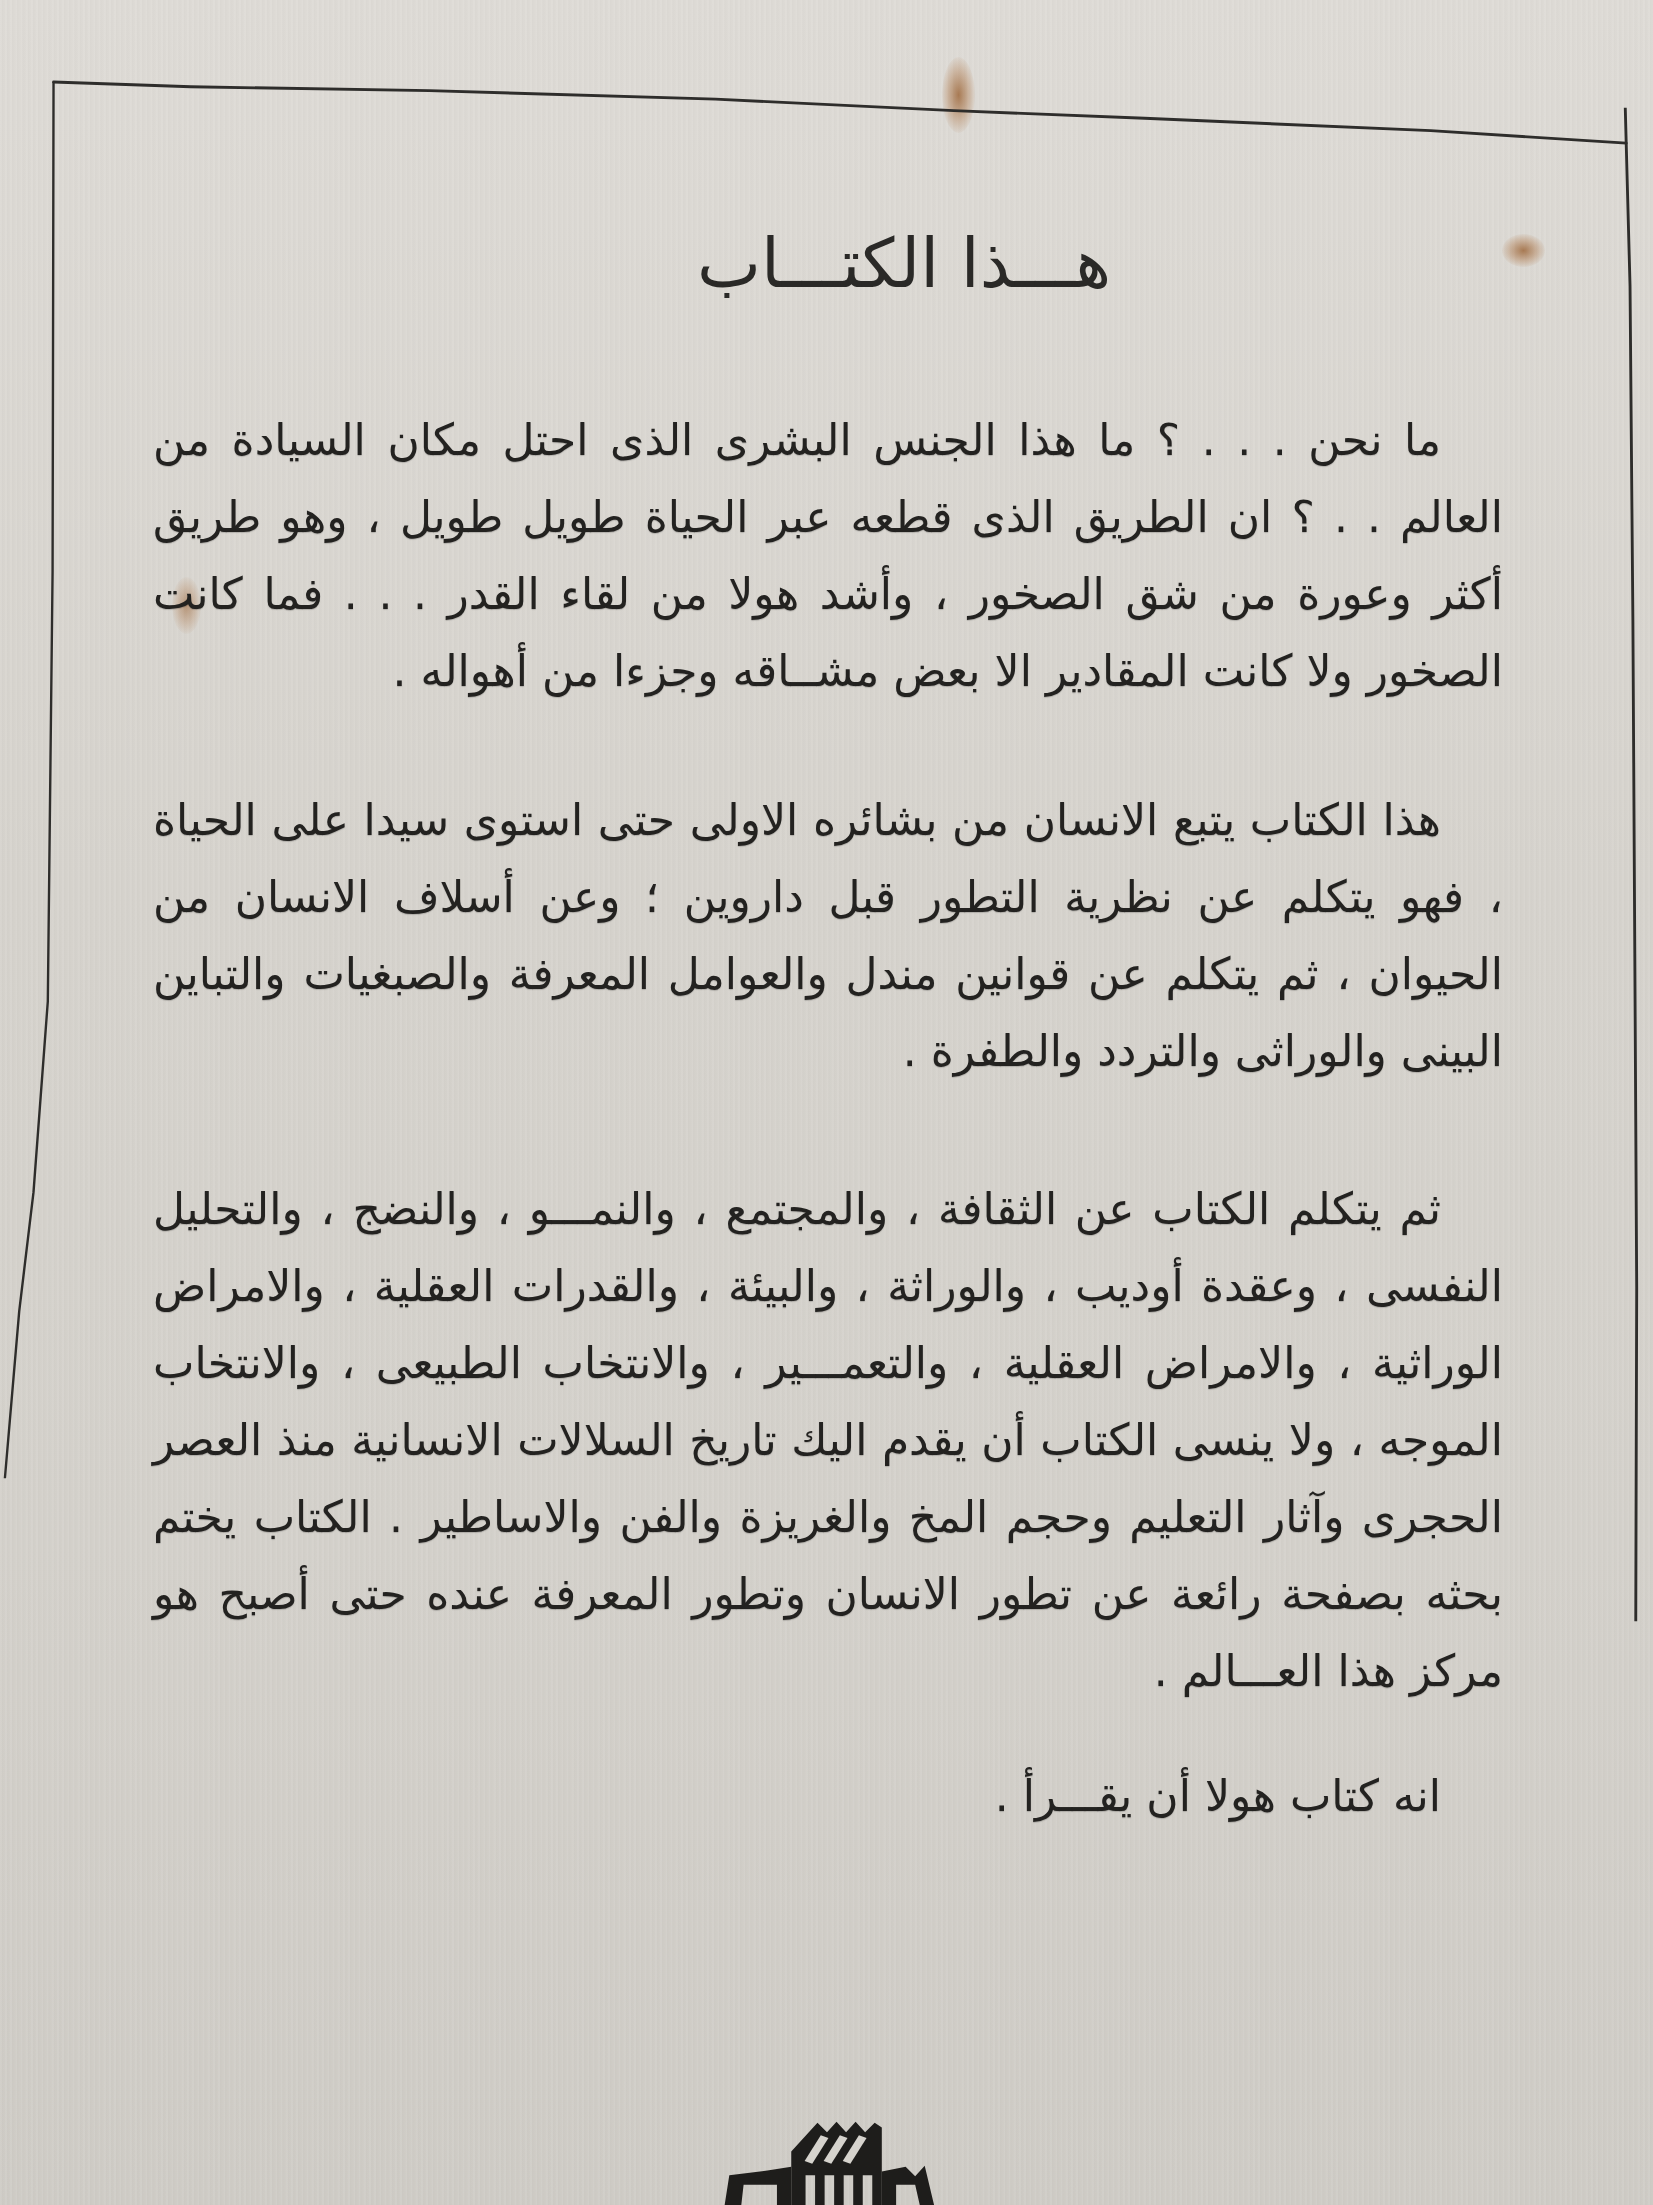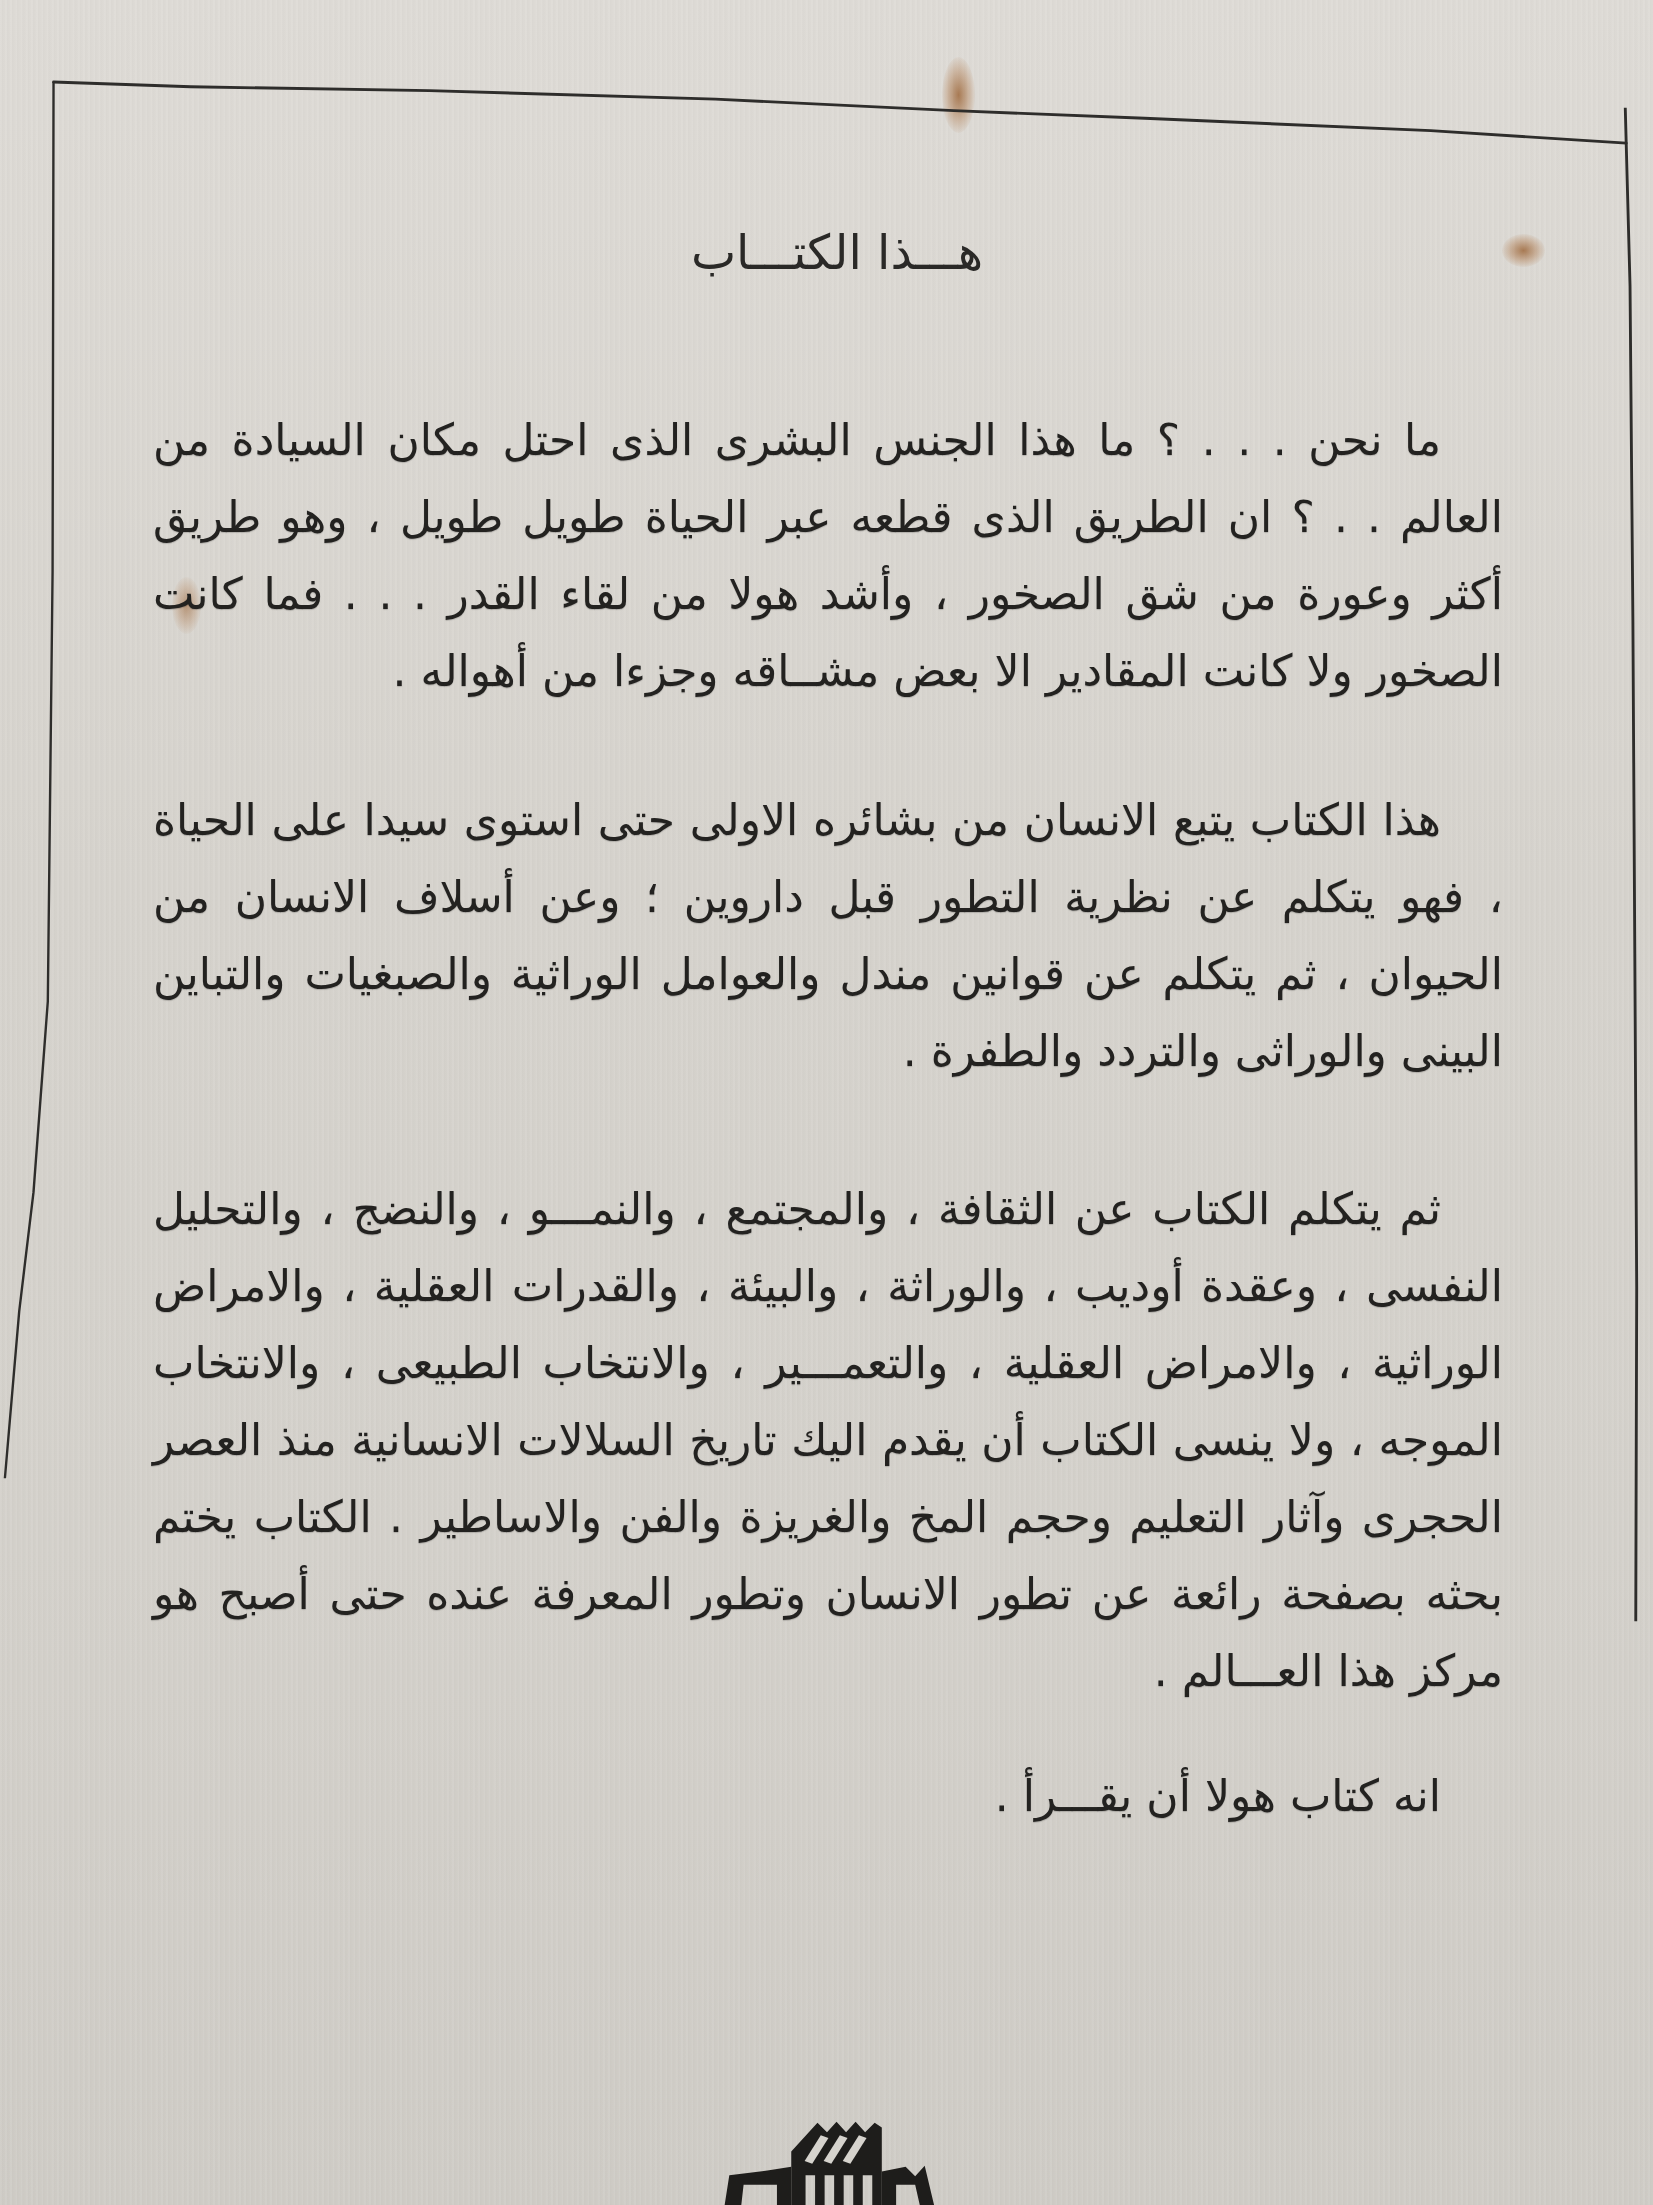--- a/index.html
+++ b/index.html
@@ -41,24 +41,24 @@
       left: 0; top: 0;
       width: 1654px; height: 2205px;
       pointer-events: none;
     }
 
     .page-title {
       position: absolute;
       left: 563px;
       top: 224px;
       width: 548px;
-      text-align: center;
+      text-align: right;
       direction: rtl;
       font-family: "DejaVu Sans", sans-serif;
-      font-size: 48px;
+      font-size: 68px;
       letter-spacing: 4.8px;
       color: #2a2927;
       font-weight: normal;
       margin: 0;
     }
 
     .body-text {
       position: absolute;
       left: 153px;
       top: 401px;
@@ -108,21 +108,21 @@
 
   <path d="M112 172 L110 1200 L100 2100 L70 2500 L40 2750 L10 3100" stroke="#2e2d2b" stroke-width="5" fill="none"></path>
 
   <path d="M3408 226 L3418 600 L3424 1300 L3428 2000 L3432 2700 L3430 3400" stroke="#2e2d2b" stroke-width="6" fill="none"></path>
 </svg>
 
 <h1 class="page-title">هـــذا الكتـــاب</h1>
 
 <div class="body-text">
   <p class="paragraph p1">ما نحن . . . ؟ ما هذا الجنس البشرى الذى احتل مكان السيادة من العالم . . ؟ ان الطريق الذى قطعه عبر الحياة طويل طويل ، وهو طريق أكثر وعورة من شق الصخور ، وأشد هولا من لقاء القدر . . . فما كانت الصخور ولا كانت المقادير الا بعض مشــاقه وجزءا من أهواله .</p>
-  <p class="paragraph p2">هذا الكتاب يتبع الانسان من بشائره الاولى حتى استوى سيدا على الحياة ، فهو يتكلم عن نظرية التطور قبل داروين ؛ وعن أسلاف الانسان من الحيوان ، ثم يتكلم عن قوانين مندل والعوامل الوراثية والصبغيات والتباين البينى والوراثى والتردد والطفرة .</p>
+  <p class="paragraph p2">هذا الكتاب يتبع الانسان من بشائره الاولى حتى استوى سيدا على الحياة ، فهو يتكلم عن نظرية التطور قبل داروين ؛ وعن أسلاف الانسان من الحيوان ، ثم يتكلم عن قوانين مندل والعوامل المعرفة والصبغيات والتباين البينى والوراثى والتردد والطفرة .</p>
   <p class="paragraph p3">ثم يتكلم الكتاب عن الثقافة ، والمجتمع ، والنمـــو ، والنضج ، والتحليل النفسى ، وعقدة أوديب ، والوراثة ، والبيئة ، والقدرات العقلية ، والامراض الوراثية ، والامراض العقلية ، والتعمـــير ، والانتخاب الطبيعى ، والانتخاب الموجه ، ولا ينسى الكتاب أن يقدم اليك تاريخ السلالات الانسانية منذ العصر الحجرى وآثار التعليم وحجم المخ والغريزة والفن والاساطير . الكتاب يختم بحثه بصفحة رائعة عن تطور الانسان وتطور المعرفة عنده حتى أصبح هو مركز هذا العـــالم .</p>
   <p class="closing-line">انه كتاب هولا أن يقـــرأ .</p>
 </div>
 
 <svg class="publisher-logo" viewBox="0 0 470 194" xmlns="http://www.w3.org/2000/svg">
   <g fill="#1e1d1b">
 
     <path d="M20 194 L30 130 L110 120 L160 112 L160 194 L130 194 L130 150 L60 150 L55 194 Z"></path>
 
     <path d="M160 194 L160 80 L215 20 L235 40 L255 18 L275 40 L295 18 L315 40 L335 20 L350 30 L350 194 L330 194 L330 130 L310 130 L310 194 L290 194 L290 130 L270 130 L270 194 L250 194 L250 130 L230 130 L230 194 L210 194 L210 130 L190 130 L190 194 Z"></path>

